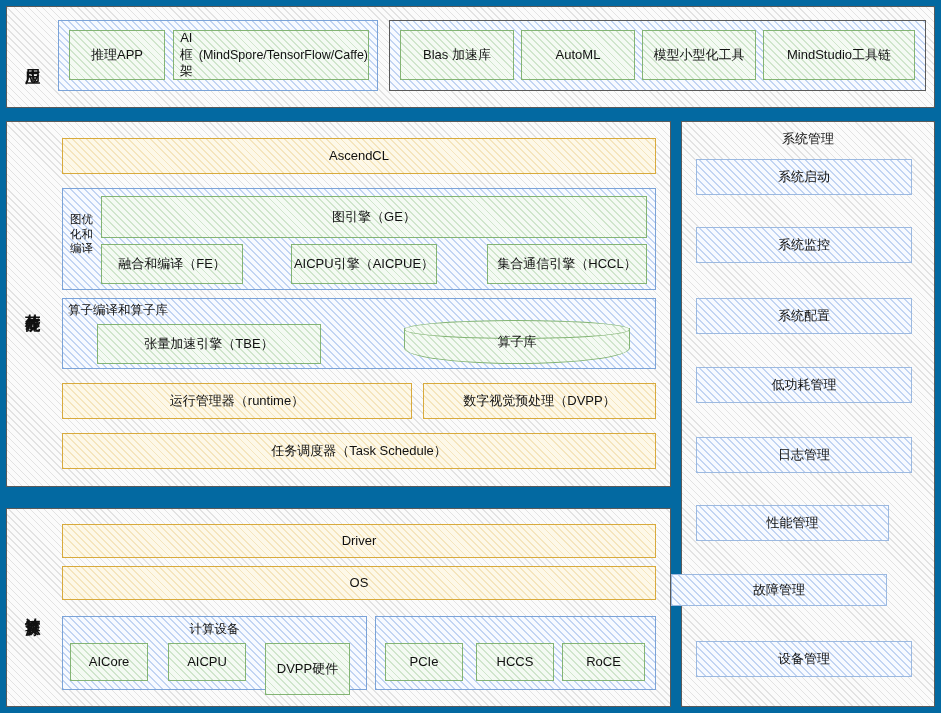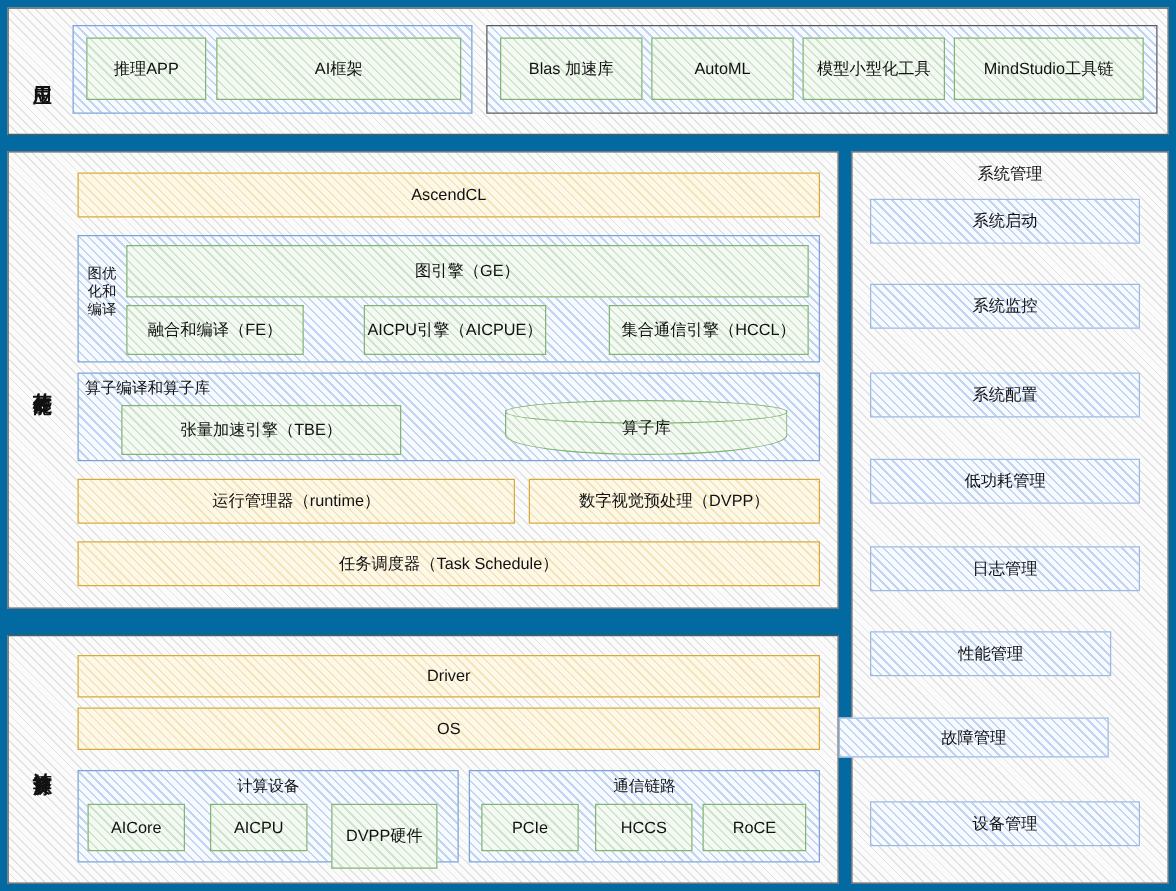--- a/index.html
+++ b/index.html
@@ -107,20 +107,21 @@
     <span>应用</span>
   </div>
 
   <div class="box hatch-blue b-blue" style="left:58px;top:20px;width:320px;height:71px;">
   </div>
 
   <div class="box hatch-green b-green center lbl fs13" style="left:69px;top:30px;width:96px;height:50px;">推理APP</div>
 
   <div class="box hatch-green b-green center" style="left:173px;top:30px;width:196px;height:50px;">
     <div class="lbl fs13">AI框架</div>
+    <div class="lbl fs12">(MindSpore/TensorFlow/Caffe)</div>
   </div>
 
   <div class="box hatch-blue b-gray" style="left:389px;top:20px;width:537px;height:71px;">
   </div>
 
   <div class="box hatch-green b-green center lbl fs13" style="left:400px;top:30px;width:114px;height:50px;">Blas 加速库</div>
   <div class="box hatch-green b-green center lbl fs13" style="left:521px;top:30px;width:114px;height:50px;">AutoML</div>
   <div class="box hatch-green b-green center lbl fs13" style="left:642px;top:30px;width:114px;height:50px;">模型小型化工具</div>
   <div class="box hatch-green b-green center lbl fs13" style="left:763px;top:30px;width:152px;height:50px;">MindStudio工具链</div>
 
@@ -173,21 +174,20 @@
 
   <div class="box hatch-yellow b-amber center lbl fs13" style="left:62px;top:566px;width:594px;height:34px;">OS</div>
 
   <div class="box hatch-blue b-blue" style="left:62px;top:616px;width:305px;height:74px;"></div>
   <div class="box lbl fs12" style="left:62px;top:621px;width:305px;height:16px;text-align:center;">计算设备</div>
   <div class="box hatch-green b-green center lbl fs13" style="left:70px;top:643px;width:78px;height:38px;">AICore</div>
   <div class="box hatch-green b-green center lbl fs13" style="left:168px;top:643px;width:78px;height:38px;">AICPU</div>
   <div class="box hatch-green b-green center lbl fs13" style="left:265px;top:643px;width:85px;height:52px;">DVPP硬件</div>
 
   <div class="box hatch-blue b-blue" style="left:375px;top:616px;width:281px;height:74px;"></div>
-  <div class="box lbl fs12" style="left:375px;top:621px;width:281px;height:16px;text-align:center;">通信链路</div>
   <div class="box hatch-green b-green center lbl fs13" style="left:385px;top:643px;width:78px;height:38px;">PCIe</div>
   <div class="box hatch-green b-green center lbl fs13" style="left:476px;top:643px;width:78px;height:38px;">HCCS</div>
   <div class="box hatch-green b-green center lbl fs13" style="left:562px;top:643px;width:83px;height:38px;">RoCE</div>
 
   <div class="box hatch-gray b-gray" style="left:681px;top:121px;width:254px;height:586px;"></div>
 
   <div class="box lbl fs13" style="left:681px;top:131px;width:254px;height:18px;text-align:center;">系统管理</div>
 
   <div class="box hatch-blue b-blue2 center lbl fs13" style="left:696px;top:159px;width:216px;height:36px;">系统启动</div>
   <div class="box hatch-blue b-blue2 center lbl fs13" style="left:696px;top:227px;width:216px;height:36px;">系统监控</div>

